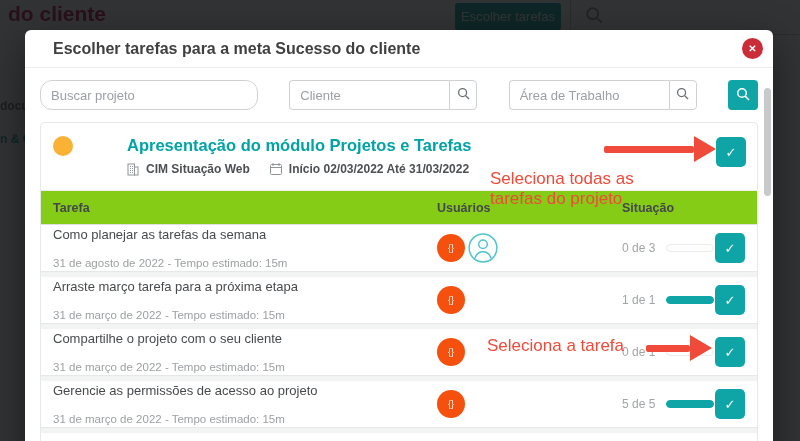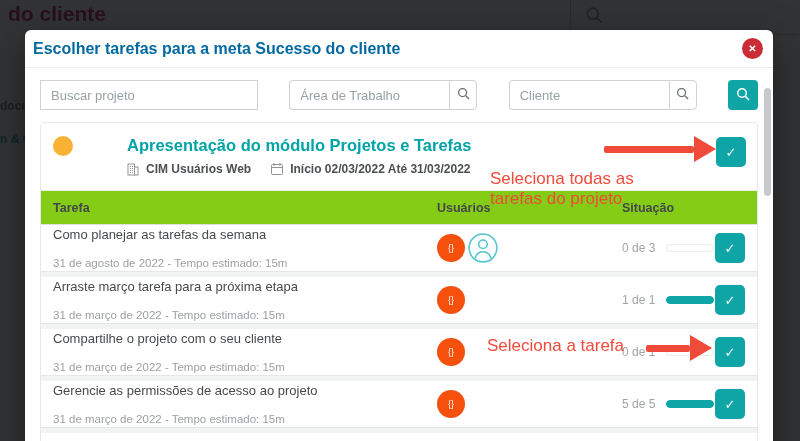--- a/index.html
+++ b/index.html
@@ -16,28 +16,28 @@
   .bg-search .lbl{font-size:15px;font-weight:700;color:#595d60;margin-top:41px;}
   .bg-mag{color:#8a8e91;display:flex;}
   .bg-frag1{position:absolute;left:0;top:99px;width:27px;overflow:hidden;font-size:12px;font-weight:700;color:#6e7174;white-space:nowrap;}
   .bg-frag2{position:absolute;left:0;top:132px;width:30px;overflow:hidden;font-size:12px;font-weight:700;color:var(--teal,#0fa5a6);white-space:nowrap;}
   .overlay{position:absolute;inset:0;background:rgba(14,15,17,0.85);z-index:5;}
 
   
   .modal{position:absolute;left:25px;top:30px;width:748px;height:520px;background:#fff;border-radius:6px;
     box-shadow:0 12px 40px rgba(0,0,0,.45);z-index:10;overflow:hidden;}
   .modal-header{position:relative;height:38px;border-bottom:1px solid #ececec;}
-  .modal-title{position:absolute;left:8px;top:0;line-height:38px;font-size:16px;font-weight:700;color:#0369a1;}
+  .modal-title{position:absolute;left:28px;top:0;line-height:38px;font-size:16px;font-weight:700;color:#404040;}
   .close-btn{position:absolute;right:10px;top:8px;width:21px;height:21px;border-radius:50%;border:none;
     background:var(--close_red,#ca2c38);color:#fff;font-size:10px;font-weight:700;line-height:21px;text-align:center;padding:0;cursor:pointer;}
   .scroll-thumb{position:absolute;right:2px;top:58px;width:7px;height:108px;border-radius:4px;background:#c7c9ca;z-index:12;}
 
   
   .filters{display:flex;justify-content:space-between;align-items:center;padding:12px 15px;}
-  .filters input{height:30px;border:1px solid #cfd2d4;border-radius:0;padding:0 10px;font-size:13px;color:#444;
+  .filters input{height:30px;border:1px solid #cfd2d4;border-radius:12px;padding:0 10px;font-size:13px;color:#444;
     font-family:inherit;outline:none;}
   .filters input::placeholder{color:#9aa0a4;}
   .f-single{width:218px;}
   .input-group{display:flex;}
   .input-group input{width:160px;border-radius:4px 0 0 4px;border-right:none;}
   .mag-btn{width:28px;height:30px;background:#fff;border:1px solid #cfd2d4;border-radius:0 4px 4px 0;
     display:flex;align-items:center;justify-content:center;color:#6b7073;padding:0;cursor:pointer;}
   .teal-search-btn{width:30px;height:30px;border:none;border-radius:4px;background:var(--teal,#0fa5a6);
     display:flex;align-items:center;justify-content:center;color:#fff;padding:0;cursor:pointer;}
 
@@ -83,20 +83,21 @@
   .pbar.filled{background:var(--teal,#0fa5a6);border-color:var(--teal,#0fa5a6);}
   .check-btn{width:30px;height:30px;border:none;border-radius:5px;background:var(--teal,#0fa5a6);color:#fff;
     display:flex;align-items:center;justify-content:center;padding:0;cursor:pointer;flex:none;margin-left:auto;}
   .check-btn .ck{font-size:13px;color:#fff;}
 </style>
 </head>
 <body>
 
 <div class="backdrop">
   <div class="bg-title">do cliente</div>
+  <button class="bg-choose">Escolher tarefas</button>
   <div class="bg-search">
     <span class="bg-mag">
       <svg width="18" height="18" viewBox="0 0 14 14">
           <circle cx="6" cy="6" r="4.3" fill="none" stroke="currentColor" stroke-width="1.4"></circle>
           <path d="M9.4 9.4L13 13" stroke="currentColor" stroke-width="1.4"></path>
         </svg>
     </span>
     <span class="lbl">Buscar Metas</span>
   </div>
   <div class="bg-frag1">docum</div>
@@ -106,32 +107,32 @@
 
 <div class="modal">
   <div class="modal-header">
     <div class="modal-title">Escolher tarefas para a meta Sucesso do cliente</div>
     <button class="close-btn"><span>✕</span></button>
   </div>
 
   <div class="filters">
     <input class="f-single" type="text" placeholder="Buscar projeto" style="">
     <div class="input-group">
-      <input type="text" placeholder="Área de Trabalho" style="">
+      <input type="text" placeholder="Cliente" style="">
       <button class="mag-btn">
         <span>
           <svg width="13" height="13" viewBox="0 0 14 14">
               <circle cx="6" cy="6" r="4.3" fill="none" stroke="currentColor" stroke-width="1.4"></circle>
               <path d="M9.4 9.4L13 13" stroke="currentColor" stroke-width="1.4"></path>
             </svg>
         </span>
       </button>
     </div>
     <div class="input-group">
-      <input type="text" placeholder="Cliente" style="">
+      <input type="text" placeholder="Área de Trabalho" style="">
       <button class="mag-btn">
         <span>
           <svg width="13" height="13" viewBox="0 0 14 14">
               <circle cx="6" cy="6" r="4.3" fill="none" stroke="currentColor" stroke-width="1.4"></circle>
               <path d="M9.4 9.4L13 13" stroke="currentColor" stroke-width="1.4"></path>
             </svg>
         </span>
       </button>
     </div>
     <button class="teal-search-btn">
@@ -150,21 +151,21 @@
       <div class="proj-info">
         <div class="proj-title">Apresentação do módulo Projetos e Tarefas</div>
         <div class="proj-meta">
           <span class="meta-icon">
             <svg width="12" height="13" viewBox="0 0 12 13">
                 <rect x="1" y="1" width="6.5" height="11" fill="none" stroke="currentColor"></rect>
                 <rect x="7.5" y="4" width="3.5" height="8" fill="none" stroke="currentColor"></rect>
                 <path d="M3 3.5h1M5 3.5h1M3 5.5h1M5 5.5h1M3 7.5h1M5 7.5h1M3 9.5h1M5 9.5h1" stroke="currentColor"></path>
               </svg>
           </span>
-          <span>CIM Usuários Web</span>
+          <span>CIM Situação Web</span>
           <span class="meta-gap"></span>
           <span class="meta-icon">
             <svg width="12" height="12" viewBox="0 0 12 12">
                 <rect x="0.5" y="1.5" width="11" height="10" rx="1" fill="none" stroke="currentColor"></rect>
                 <path d="M0.5 4.5h11M3 0v3M9 0v3" stroke="currentColor"></path>
               </svg>
           </span>
           <span>Início 02/03/2022 Até 31/03/2022</span>
         </div>
       </div>

